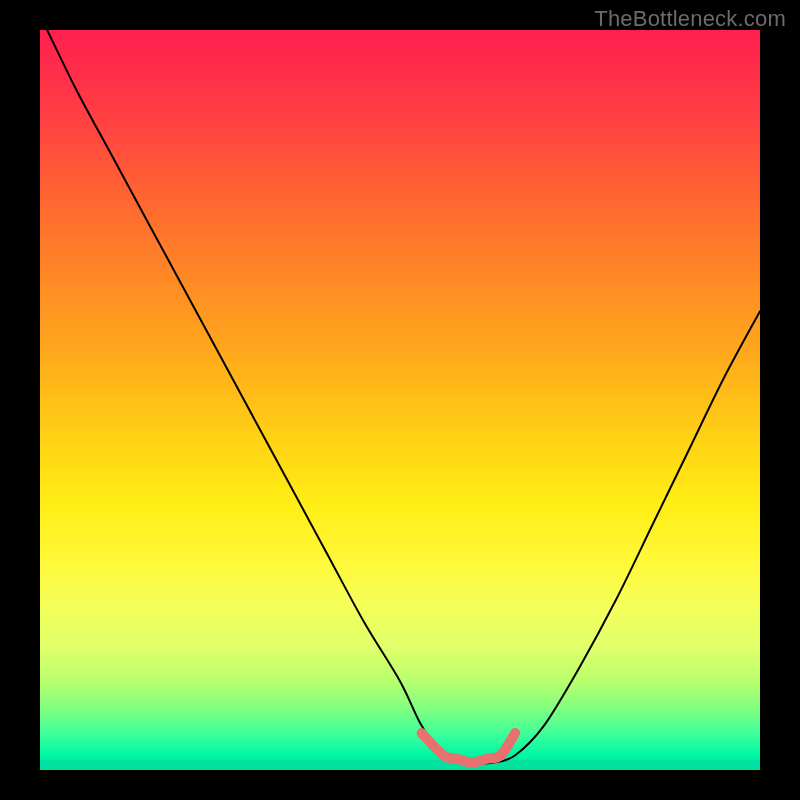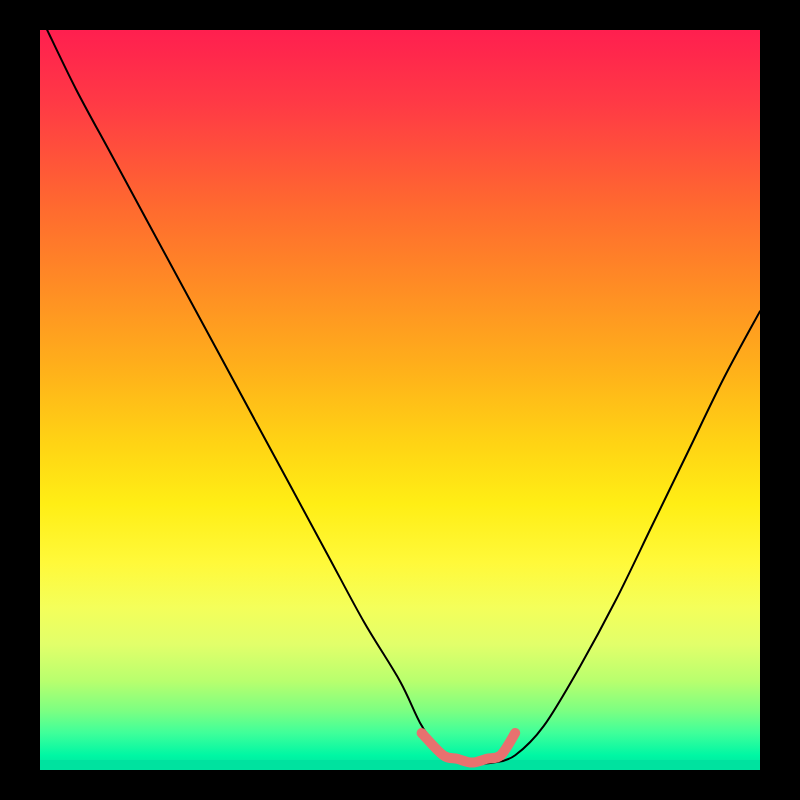--- a/index.html
+++ b/index.html
@@ -67,20 +67,21 @@
     right: 0;
     height: 10px;
     bottom: 0;
     background: #00e29f;
   }
 </style>
 </head>
 <body>
 
 <div class="frame">
+  <div class="watermark">TheBottleneck.com</div>
 
   <div class="plot-area">
     <div class="gradient"></div>
     <div class="green-band"></div>
     <svg class="curve" viewBox="0 0 720 740" preserveAspectRatio="none">
       <path id="main-curve" fill="none" stroke="#000" stroke-width="2" stroke-linecap="round" d="M 7.2 0.0 C 12.0 9.9, 25.2 38.2, 36.0 59.2 C 46.8 80.2, 60.0 103.6, 72.0 125.8 C 84.0 148.0, 96.0 170.2, 108.0 192.4 C 120.0 214.6, 132.0 236.8, 144.0 259.0 C 156.0 281.2, 168.0 303.4, 180.0 325.6 C 192.0 347.8, 204.0 370.0, 216.0 392.2 C 228.0 414.4, 240.0 436.6, 252.0 458.8 C 264.0 481.0, 276.0 503.2, 288.0 525.4 C 300.0 547.6, 312.0 571.0, 324.0 592.0 C 336.0 613.0, 350.4 633.9, 360.0 651.2 C 369.6 668.5, 374.4 683.3, 381.6 695.6 C 388.8 707.9, 394.8 719.0, 403.2 725.2 C 411.6 731.4, 423.6 731.4, 432.0 732.6 C 440.4 733.8, 446.4 733.8, 453.6 732.6 C 460.8 731.4, 466.8 731.4, 475.2 725.2 C 483.6 719.0, 493.2 710.4, 504.0 695.6 C 514.8 680.8, 528.0 657.4, 540.0 636.4 C 552.0 615.4, 564.0 593.2, 576.0 569.8 C 588.0 546.4, 600.0 520.5, 612.0 495.8 C 624.0 471.1, 636.0 446.5, 648.0 421.8 C 660.0 397.1, 672.0 371.2, 684.0 347.8 C 696.0 324.4, 714.0 292.3, 720.0 281.2 "></path>
       <path id="bump" fill="none" stroke="#e8716f" stroke-width="10" stroke-linecap="round" stroke-linejoin="round" d="M 381.6 703.0 C 385.2 706.7, 397.2 720.9, 403.2 725.2 C 409.2 729.5, 412.8 727.7, 417.6 728.9 C 422.4 730.1, 427.2 732.6, 432.0 732.6 C 436.8 732.6, 441.6 730.1, 446.4 728.9 C 451.2 727.7, 456.0 729.5, 460.8 725.2 C 465.6 720.9, 472.8 706.7, 475.2 703.0 "></path>
     </svg>
   </div>
 </div>

